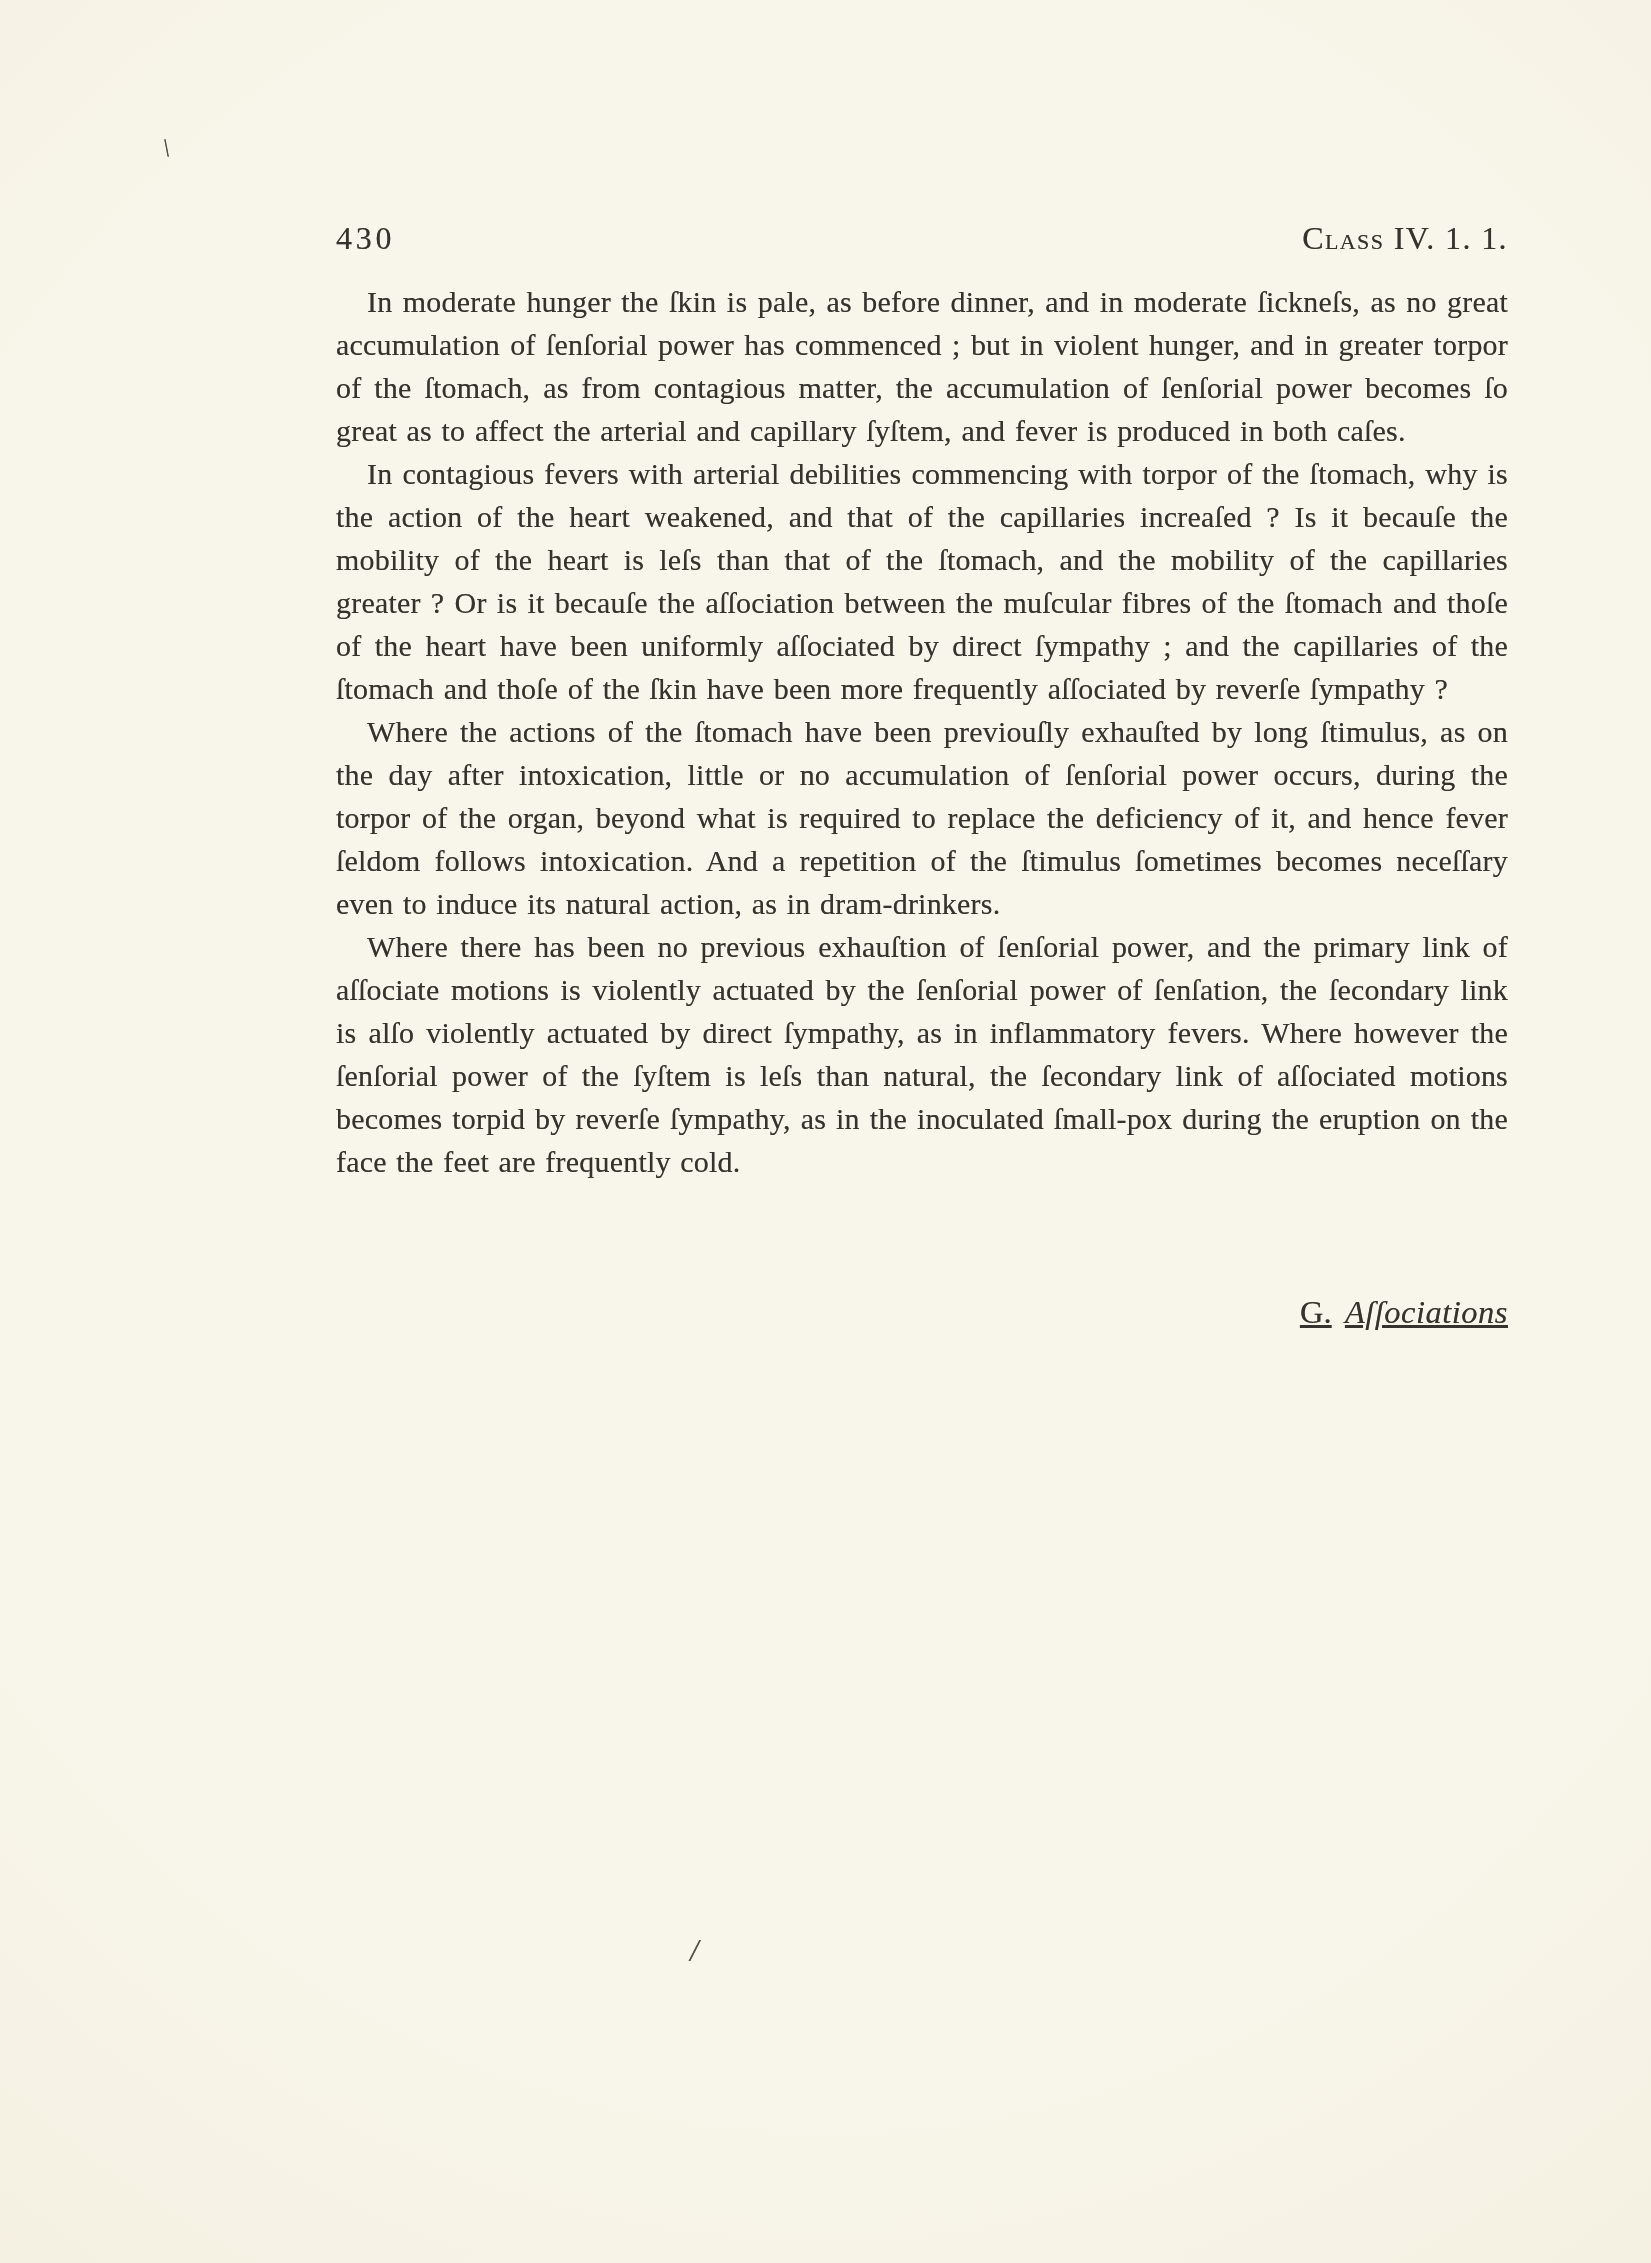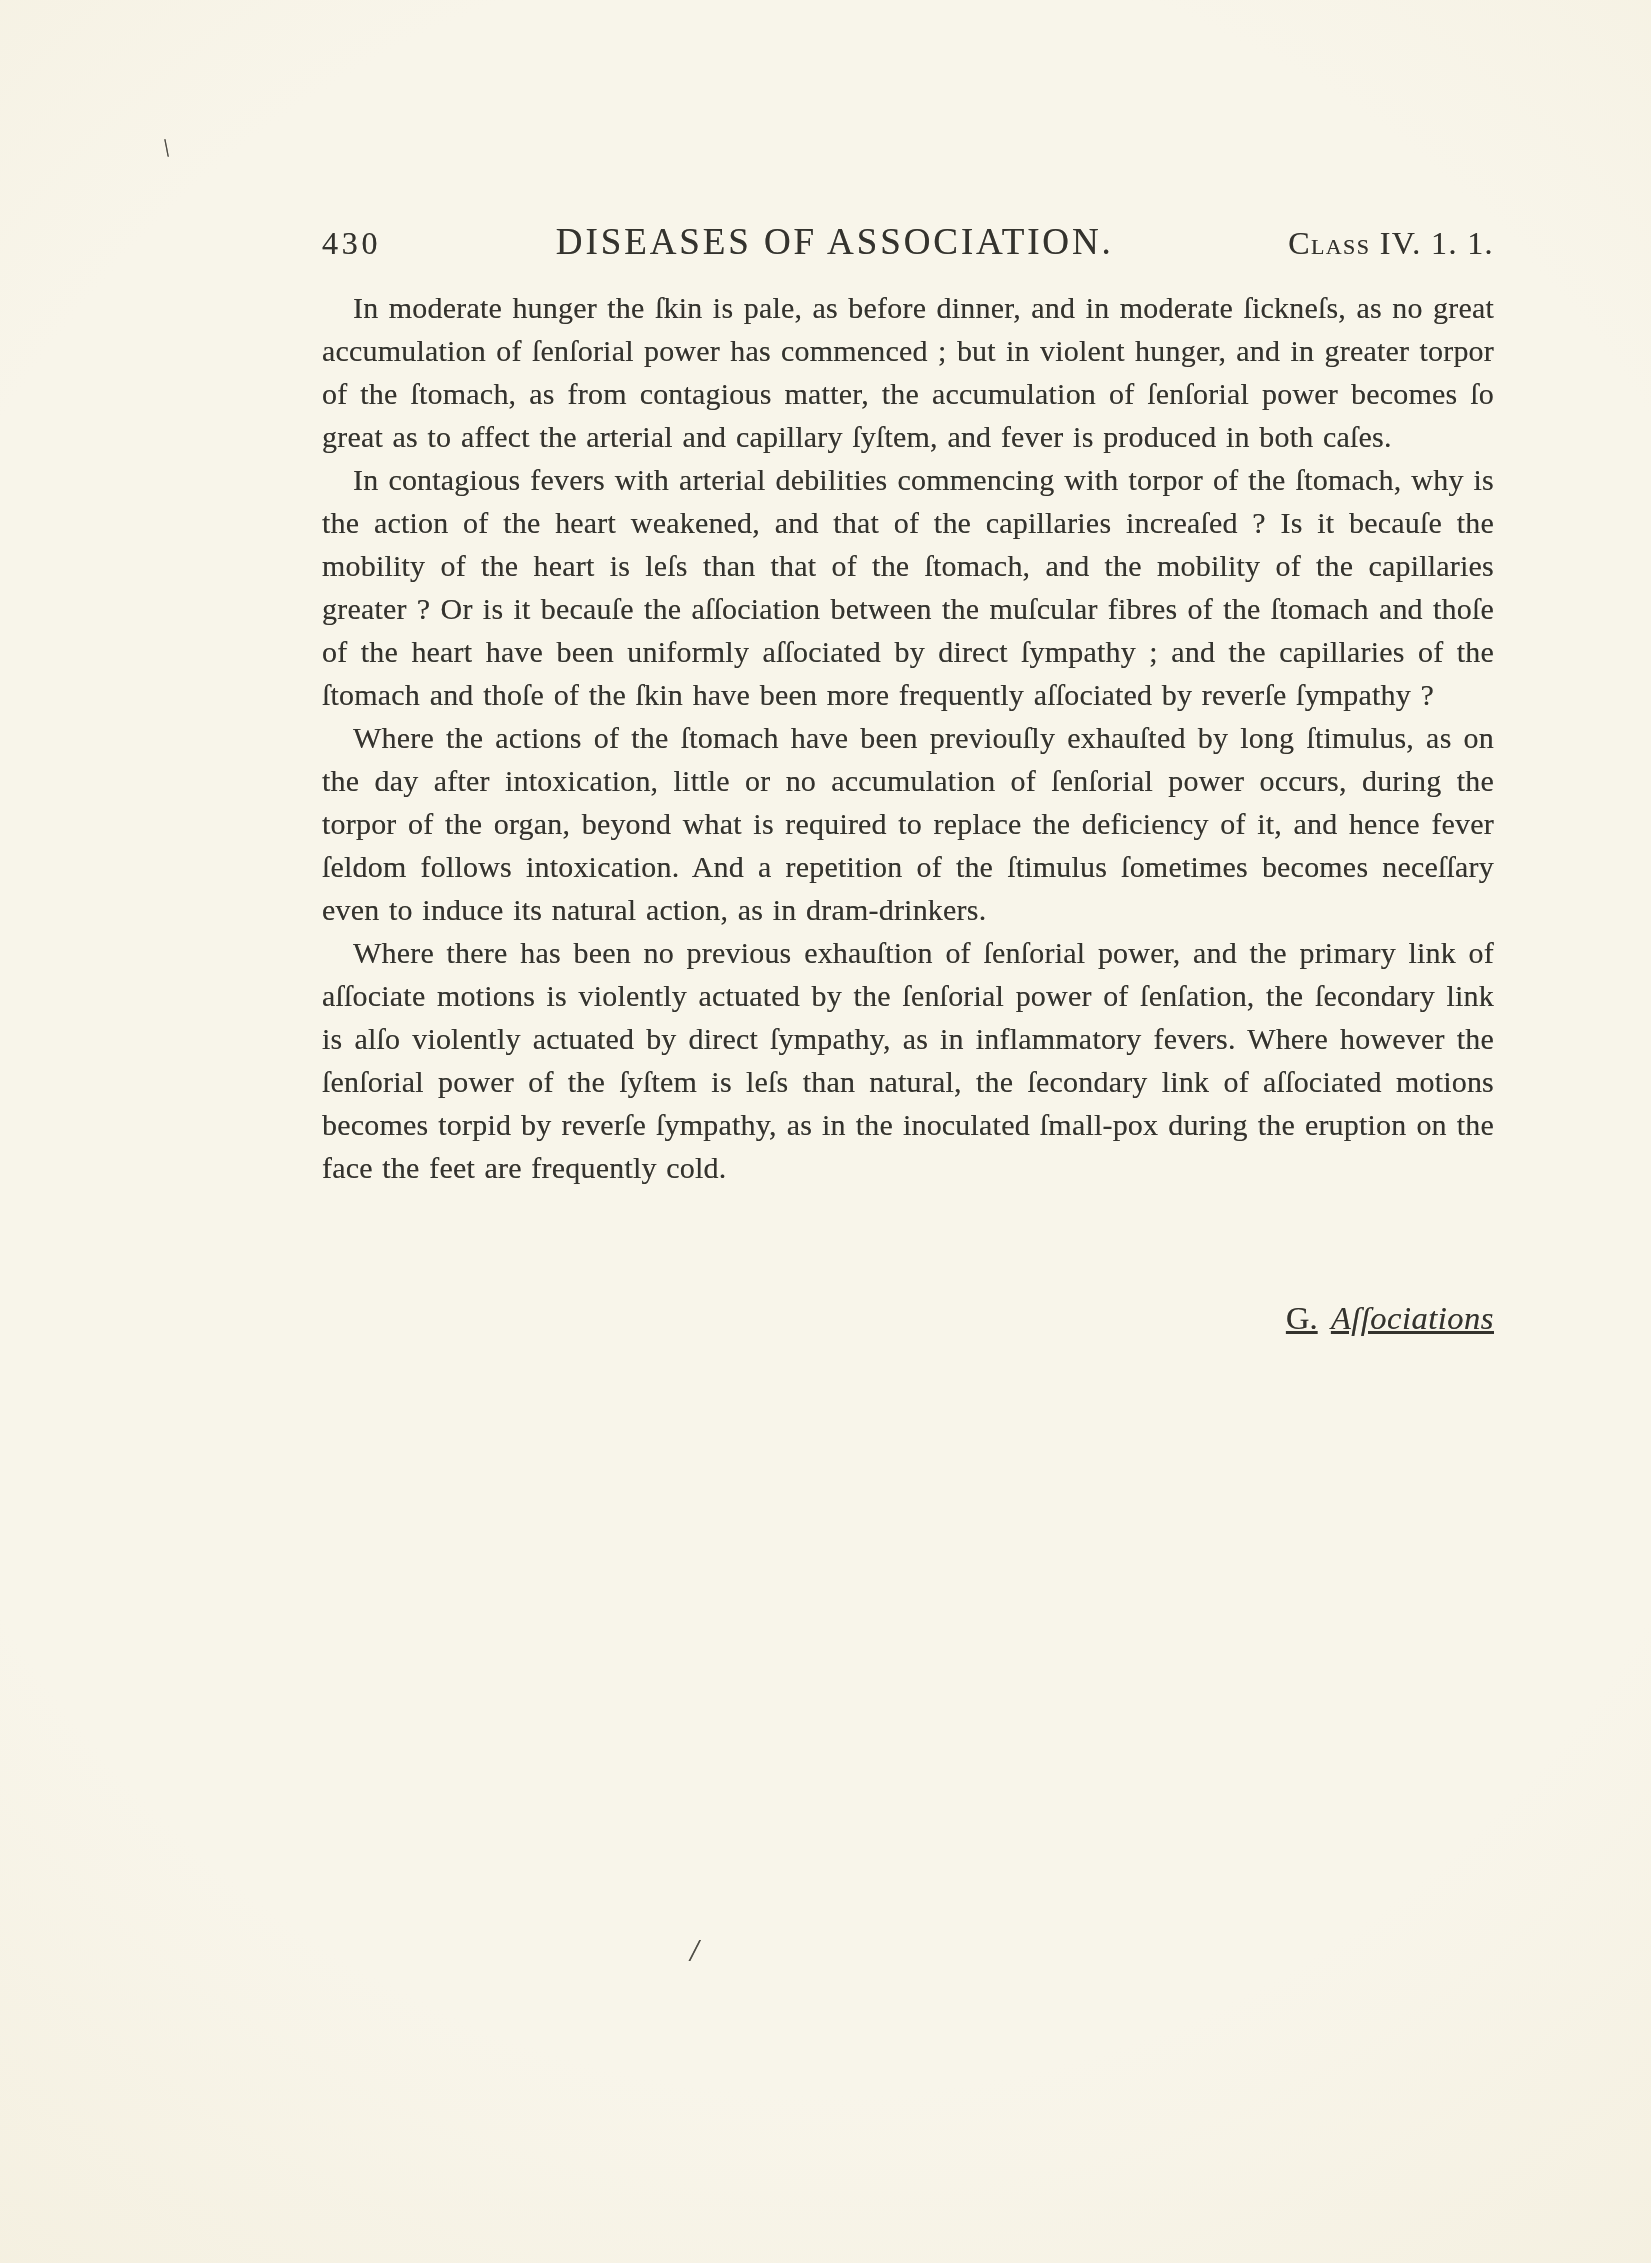--- a/index.html
+++ b/index.html
@@ -12,21 +12,21 @@
     width: 1652px;
     height: 2264px;
     margin: 0 auto;
     overflow: hidden;
     background: radial-gradient(120% 95% at 50% 45%, #f8f5ea 50%, #f3eedd 80%, #ebe5d1 100%);
     color: #34332e;
     text-shadow: 0 0 0.6px rgba(45,44,38,0.55);
   }
   .content {
     position: absolute;
-    left: 322px;
+    left: 336px;
     top: 220px;
     width: 1172px;
   }
   .header {
     display: flex;
     align-items: baseline;
     justify-content: space-between;
     margin-bottom: 23px;
   }
   .pagenum {
@@ -85,21 +85,20 @@
 <body>
 
 <div class="page">
 
   <span class="mark mark-top">\</span>
 
   <div class="content">
 
     <div class="header">
       <span class="pagenum">430</span>
-      <span class="title">DISEASES OF ASSOCIATION.</span>
       <span class="classlabel">Class IV. 1. 1.</span>
     </div>
 
     <div class="body">
       <p>In moderate hunger the ſkin is pale, as before dinner, and in moderate ſickneſs, as no great accumulation of ſenſorial power has commenced&nbsp;; but in violent hunger, and in greater torpor of the ſtomach, as from contagious matter, the accumulation of ſenſorial power becomes ſo great as to affect the arterial and capillary ſyſtem, and fever is produced in both caſes.</p>
       <p>In contagious fevers with arterial debilities commencing with torpor of the ſtomach, why is the action of the heart weakened, and that of the capillaries increaſed&nbsp;? Is it becauſe the mobility of the heart is leſs than that of the ſtomach, and the mobility of the capillaries greater&nbsp;? Or is it becauſe the aſſociation between the muſcular fibres of the ſtomach and thoſe of the heart have been uniformly aſſociated by direct ſympathy&nbsp;; and the capillaries of the ſtomach and thoſe of the ſkin have been more frequently aſſociated by reverſe ſympathy&nbsp;?</p>
       <p>Where the actions of the ſtomach have been previouſly exhauſted by long ſtimulus, as on the day after intoxication, little or no accumulation of ſenſorial power occurs, during the torpor of the organ, beyond what is required to replace the deficiency of it, and hence fever ſeldom follows intoxication. And a repetition of the ſtimulus ſometimes becomes neceſſary even to induce its natural action, as in dram-drinkers.</p>
       <p>Where there has been no previous exhauſtion of ſenſorial power, and the primary link of aſſociate motions is violently actuated by the ſenſorial power of ſenſation, the ſecondary link is alſo violently actuated by direct ſympathy, as in inflammatory fevers. Where however the ſenſorial power of the ſyſtem is leſs than natural, the ſecondary link of aſſociated motions becomes torpid by reverſe ſympathy, as in the inoculated ſmall-pox during the eruption on the face the feet are frequently cold.</p>
     </div>
 

